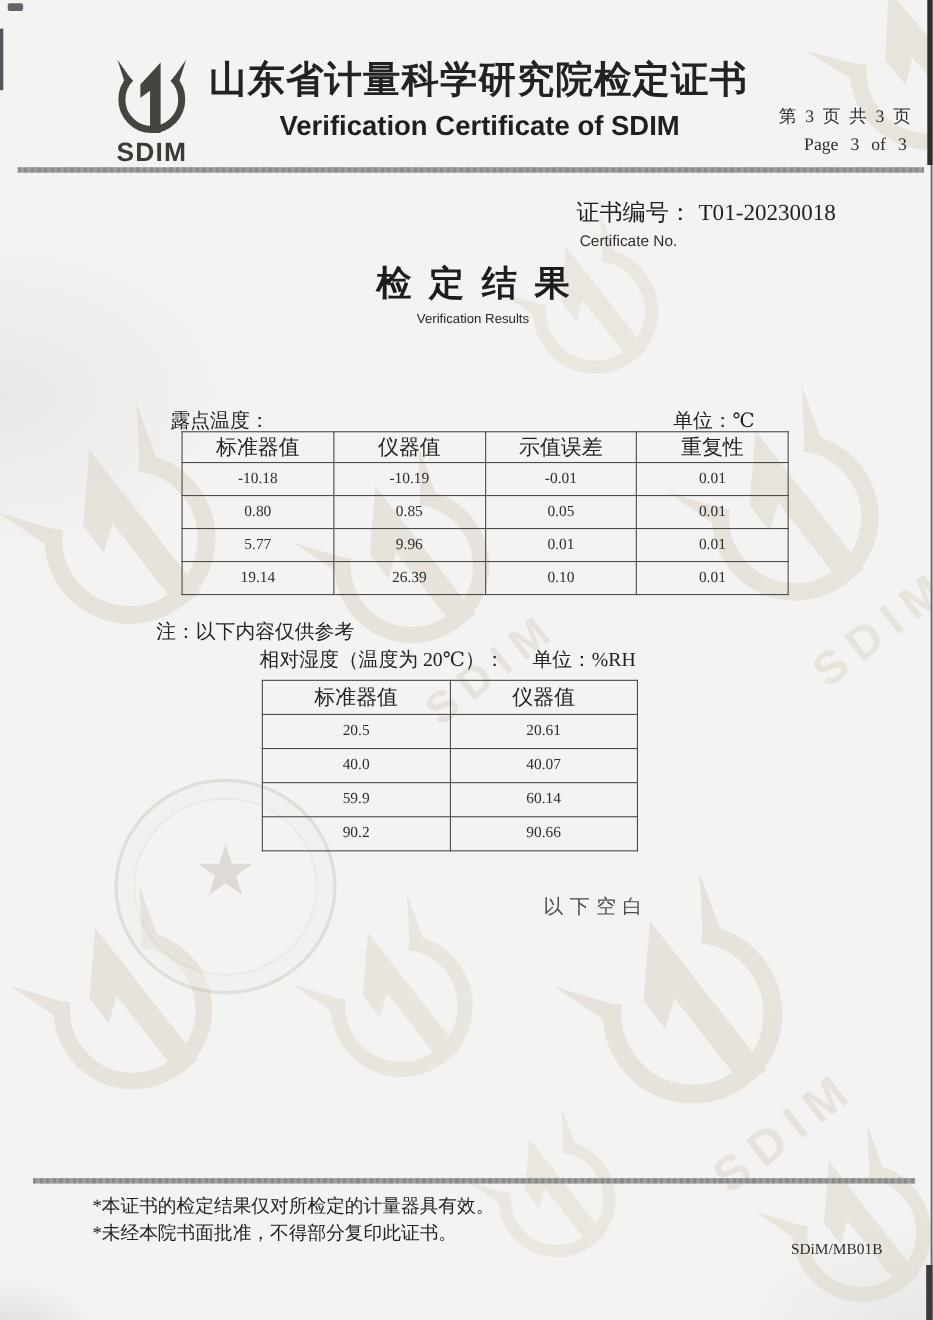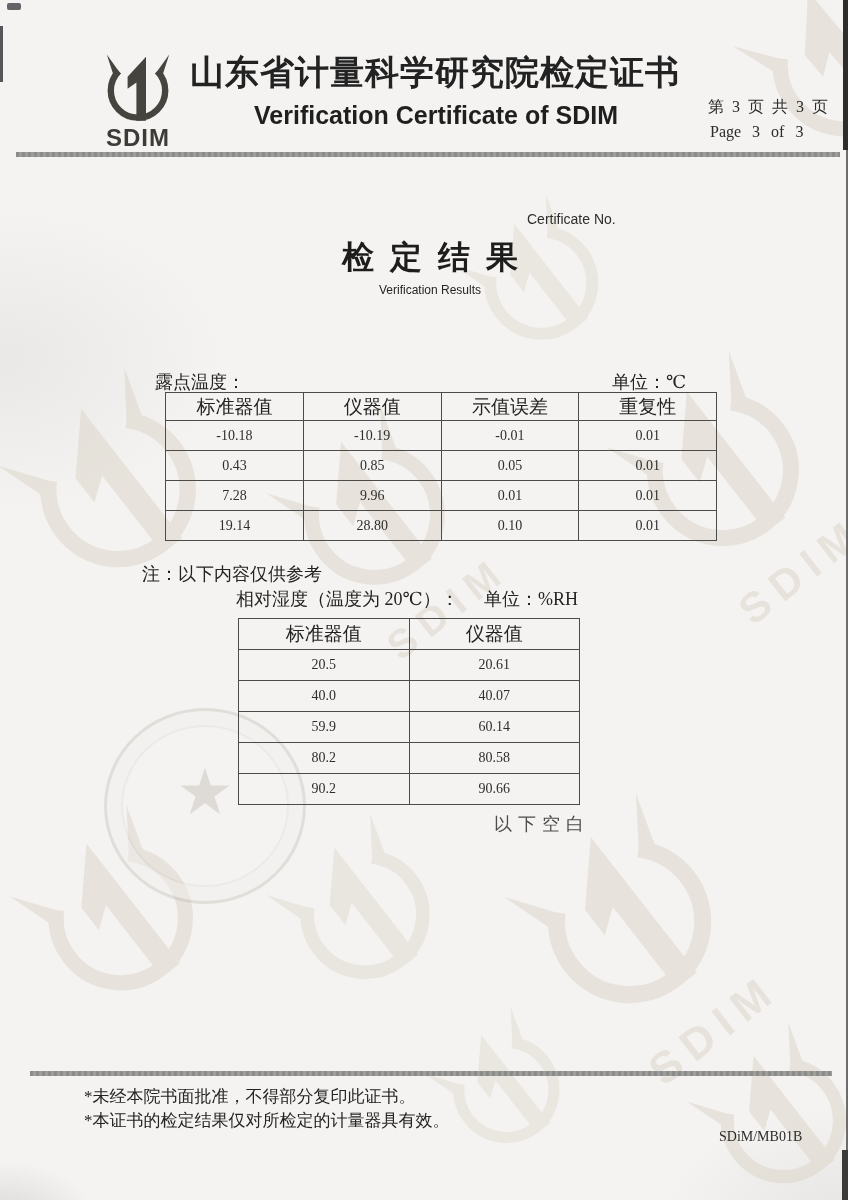--- a/index.html
+++ b/index.html
@@ -22,21 +22,21 @@
     border:3px solid rgba(175,170,158,.28);box-shadow:inset 0 0 0 14px rgba(255,255,255,.35), inset 0 0 0 16px rgba(175,170,158,.12);}
   .seal .star{position:absolute;left:0;top:44px;width:100%;text-align:center;font-size:64px;color:rgba(172,166,154,.30);}
   
   .logo{position:absolute;left:86px;top:52px;width:104px;text-align:center;color:#45443f;}
   .logo-text{font-family:"Liberation Sans","DejaVu Sans",sans-serif;font-weight:bold;font-size:24px;letter-spacing:1px;color:#3c3b37;margin-top:-12px;}
   .title-cn{position:absolute;left:190px;top:50px;width:492px;font-size:34px;font-weight:bold;letter-spacing:1px;color:#222;}
   .title-en{position:absolute;left:190px;top:101px;width:492px;text-align:center;
     font-family:"Liberation Sans","DejaVu Sans",sans-serif;font-weight:bold;font-size:25px;color:#1f1f1f;}
   .page-info{position:absolute;left:708px;top:94px;font-size:16px;line-height:25px;color:#2c2c2a;}
   .page-info .cn{letter-spacing:2px;}
-  .page-info .en{word-spacing:7px;padding-left:2px;}
+  .page-info .en{word-spacing:7px;padding-left:2px;margin-left:21px;}
   .rule-top{position:absolute;left:16px;top:152px;width:824px;height:5px;
     background:repeating-linear-gradient(90deg,#8b8b89 0 3px,#9d9d9b 3px 6px);}
   
   .cert-no{position:absolute;left:524px;top:179px;font-size:21px;color:#1e1e1e;}
   .cert-no .num{padding-left:6px;}
   .cert-no-en{position:absolute;left:527px;top:211px;font-family:"Liberation Sans","DejaVu Sans",sans-serif;font-size:14px;color:#2d2d2b;}
   
   .results-title{position:absolute;left:130px;top:236px;width:600px;text-align:center;
     font-size:32px;font-weight:bold;letter-spacing:16px;padding-left:16px;box-sizing:border-box;color:#1d1d1b;}
   .results-sub{position:absolute;left:130px;top:283px;width:600px;text-align:center;
@@ -151,20 +151,23 @@
     <div class="logo-text">SDIM</div>
   </div>
   <div class="title-cn">山东省计量科学研究院检定证书</div>
   <div class="title-en">Verification Certificate of SDIM</div>
   <div class="page-info">
     <div class="cn">第 3 页 共 3 页</div>
     <div class="en">Page 3 of 3</div>
   </div>
   <div class="rule-top"></div>
 
+  <div class="cert-no">
+    <span>证书编号：</span><span class="num">T01-20230018</span>
+  </div>
   <div class="cert-no-en">Certificate No.</div>
 
   <div class="results-title">检定结果</div>
   <div class="results-sub">Verification Results</div>
 
 
   <div class="cap" style="left:155px;top:370px;">露点温度：</div>
   <div class="cap" style="left:612px;top:370px;">单位：℃</div>
   <table class="t1">
     <thead>
@@ -176,34 +179,34 @@
       </tr>
     </thead>
     <tbody>
       <tr>
         <td>-10.18</td>
         <td>-10.19</td>
         <td>-0.01</td>
         <td>0.01</td>
       </tr>
       <tr>
-        <td>0.43</td>
+        <td>0.80</td>
         <td>0.85</td>
         <td>0.05</td>
         <td>0.01</td>
       </tr>
       <tr>
-        <td>7.28</td>
+        <td>5.77</td>
         <td>9.96</td>
         <td>0.01</td>
         <td>0.01</td>
       </tr>
       <tr>
         <td>19.14</td>
-        <td>28.80</td>
+        <td>26.39</td>
         <td>0.10</td>
         <td>0.01</td>
       </tr>
     </tbody>
   </table>
 
   <div class="cap" style="left:142px;top:562px;">注：以下内容仅供参考</div>
   <div class="cap" style="left:236px;top:587px;">相对湿度（温度为 20℃）：</div>
   <div class="cap" style="left:484px;top:587px;">单位：%RH</div>
   <table class="t2">
@@ -220,36 +223,32 @@
       </tr>
       <tr>
         <td>40.0</td>
         <td>40.07</td>
       </tr>
       <tr>
         <td>59.9</td>
         <td>60.14</td>
       </tr>
       <tr>
-        <td>80.2</td>
-        <td>80.58</td>
-      </tr>
-      <tr>
         <td>90.2</td>
         <td>90.66</td>
       </tr>
     </tbody>
   </table>
 
   <div class="end-note">以下空白</div>
 
   <div class="rule-bottom"></div>
   <div class="footer-notes">
+    <div>*本证书的检定结果仅对所检定的计量器具有效。</div>
     <div>*未经本院书面批准，不得部分复印此证书。</div>
-    <div>*本证书的检定结果仅对所检定的计量器具有效。</div>
   </div>
   <div class="form-code">SDiM/MB01B</div>
 
   <div class="edge-right"></div>
   <div class="edge-right-top"></div>
   <div class="edge-right-bottom"></div>
   <div class="edge-left"></div>
   <div class="mark-topleft"></div>
 
 </div>

